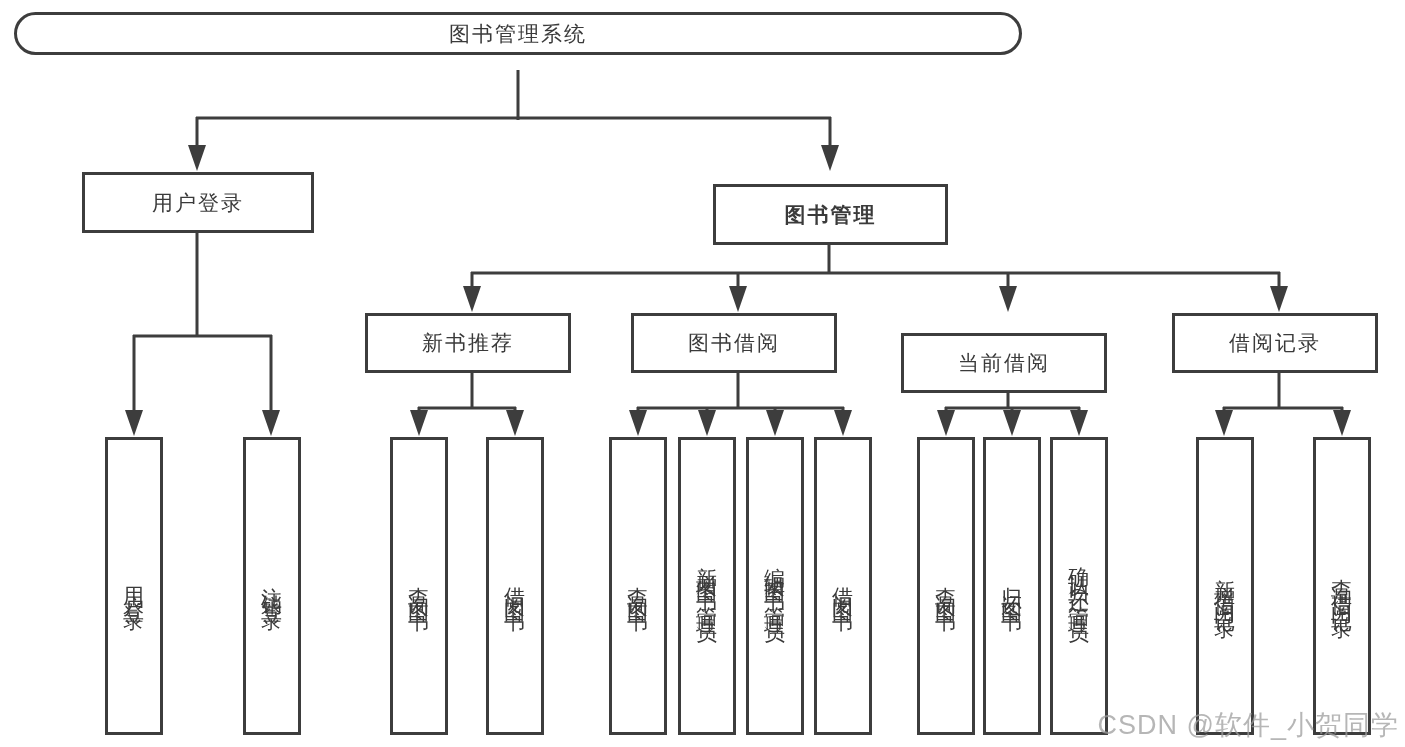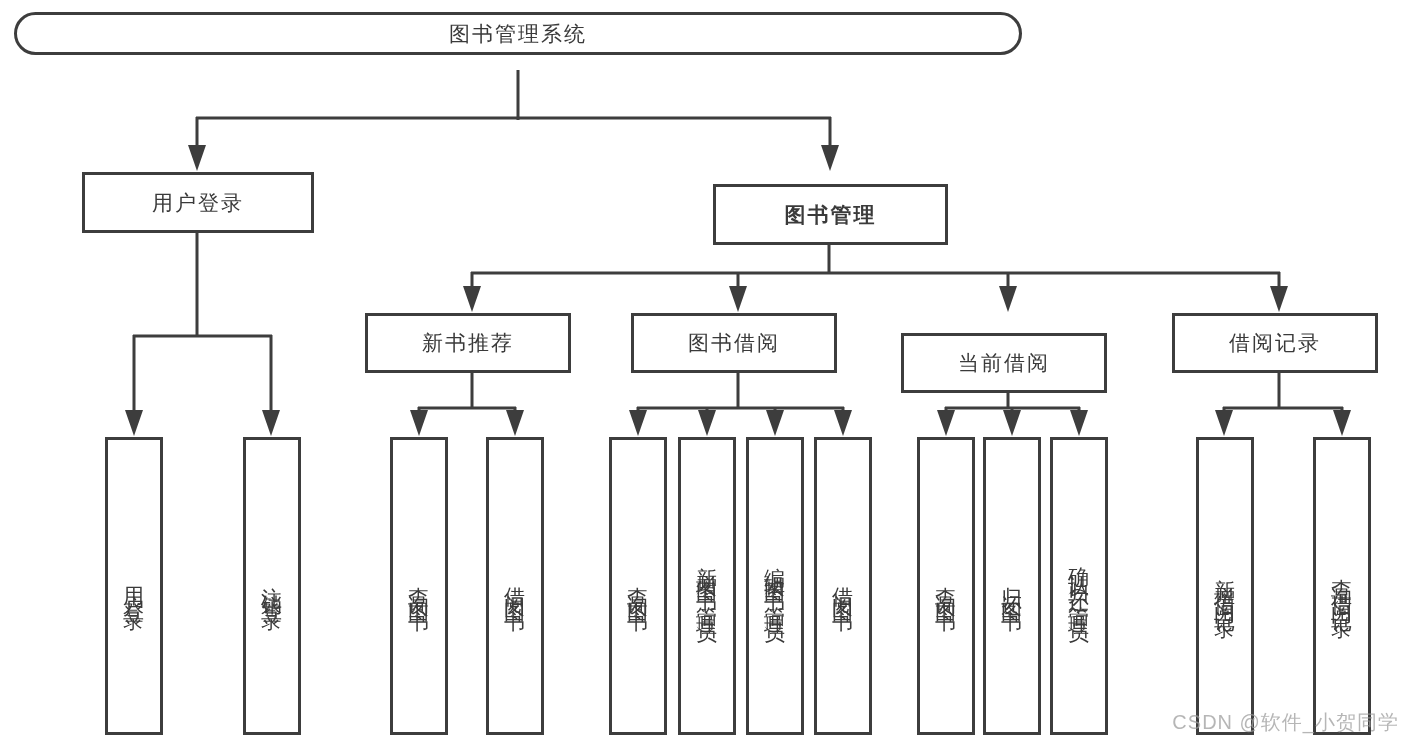--- a/index.html
+++ b/index.html
@@ -50,23 +50,23 @@
   .lf7  { left: 746px; }
   .lf8  { left: 814px; }
   .lf9  { left: 917px; }
   .lf10 { left: 983px; }
   .lf11 { left: 1050px; }
   .lf12 { left: 1196px; }
   .lf13 { left: 1313px; }
   .watermark {
     position: absolute;
     right: 6px;
-    bottom: 11px;
+    bottom: 4px;
     z-index: 3;
-    font-size: 20px;
+    font-size: 27px;
     letter-spacing: 1px;
     color: rgba(158,158,158,0.75);
     white-space: nowrap;
   }
 </style>
 </head>
 <body>
 
 <div class="canvas">
 

